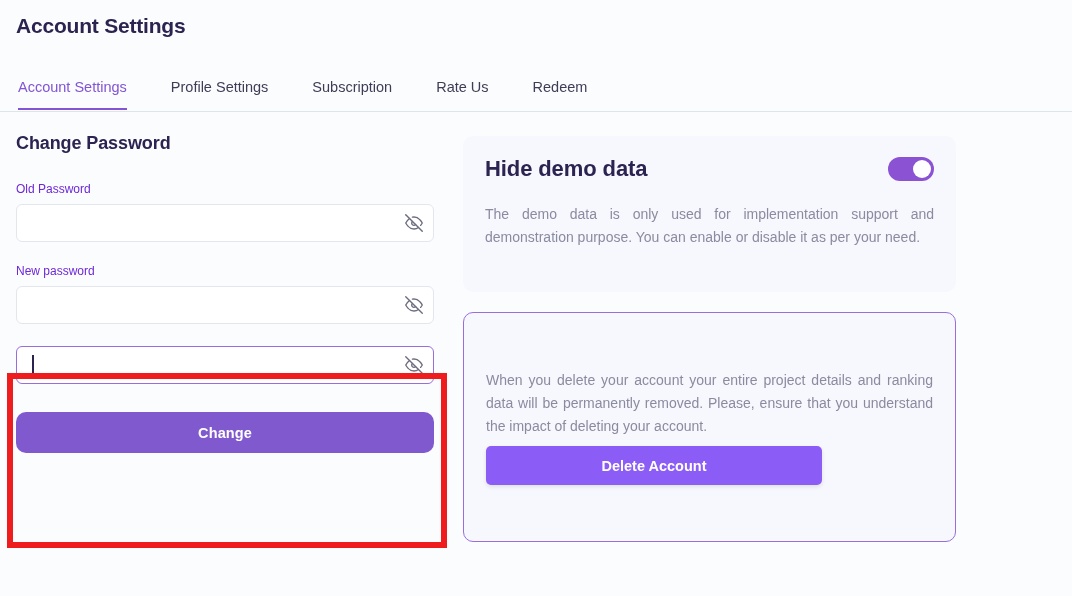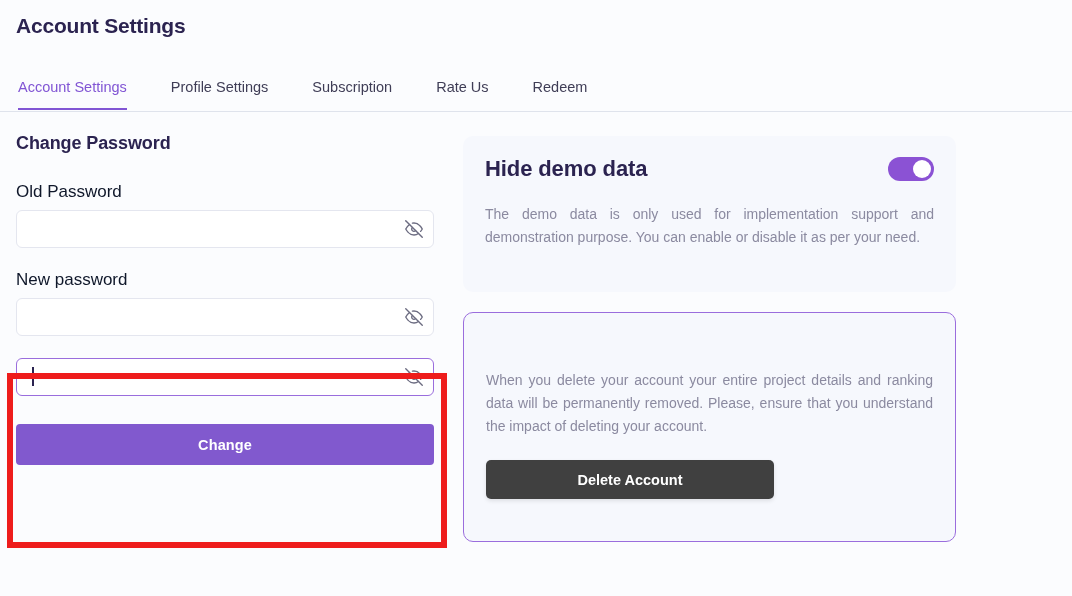--- a/index.html
+++ b/index.html
@@ -65,22 +65,22 @@
     width: 420px;
   }
   .section-title {
     font-size: 18px;
     font-weight: bold;
     color: #2b2350;
     letter-spacing: -0.1px;
     margin-bottom: 28px;
   }
   .field-label {
-    font-size: 17px;
-    color: #0f172a;
+    font-size: 12px;
+    color: #6d28d9;
     margin-bottom: 8px;
     display: block;
   }
   .input-wrap {
     position: relative;
     width: 418px;
     height: 38px;
     margin-bottom: 22px;
   }
   .input-wrap.focused { margin-bottom: 0; }
@@ -120,21 +120,21 @@
     height: 19px;
     background: #2b2350;
   }
 
   .change-btn {
     width: 418px;
     height: 41px;
     background: #8159ce;
     color: #ffffff;
     border: none;
-    border-radius: 4px;
+    border-radius: 10px;
     font-size: 14.5px;
     font-weight: bold;
     font-family: "Liberation Sans", sans-serif;
     cursor: pointer;
     letter-spacing: 0.1px;
   }
 
   
   .annotation-box {
     position: absolute;
@@ -203,24 +203,24 @@
     position: absolute;
     right: 3px;
     top: 3px;
     width: 18px;
     height: 18px;
     border-radius: 50%;
     background: #ffffff;
   }
 
   .delete-btn {
-    margin-top: 22px;
-    width: 288px;
+    margin-top: 8px;
+    width: 336px;
     height: 39px;
-    background: #404040;
+    background: #8b5cf6;
     color: #ffffff;
     border: none;
     border-radius: 5px;
     font-size: 14.5px;
     font-weight: bold;
     font-family: "Liberation Sans", sans-serif;
     cursor: pointer;
     box-shadow: 0 2px 4px rgba(0,0,0,0.10);
   }
 </style>

